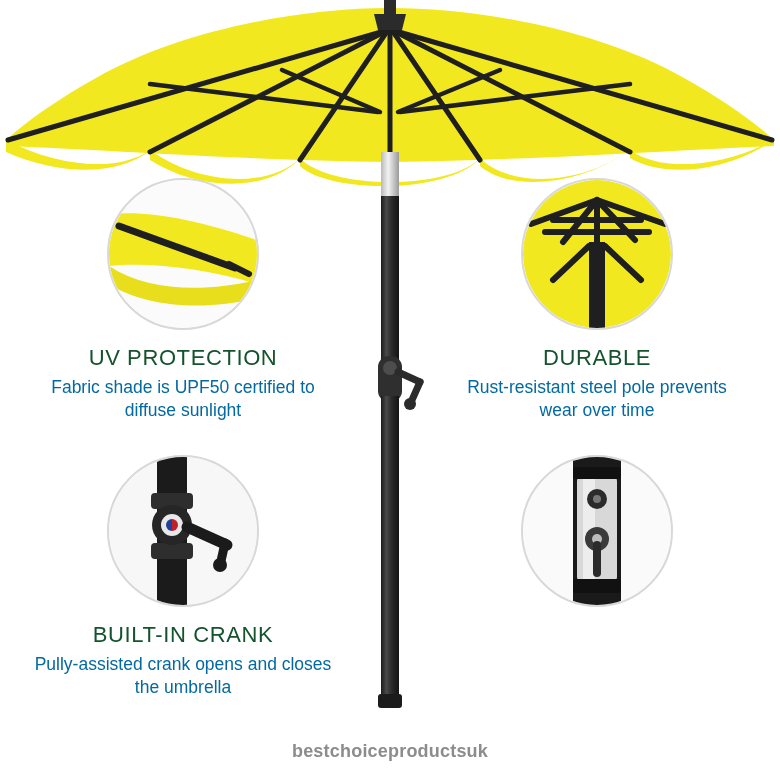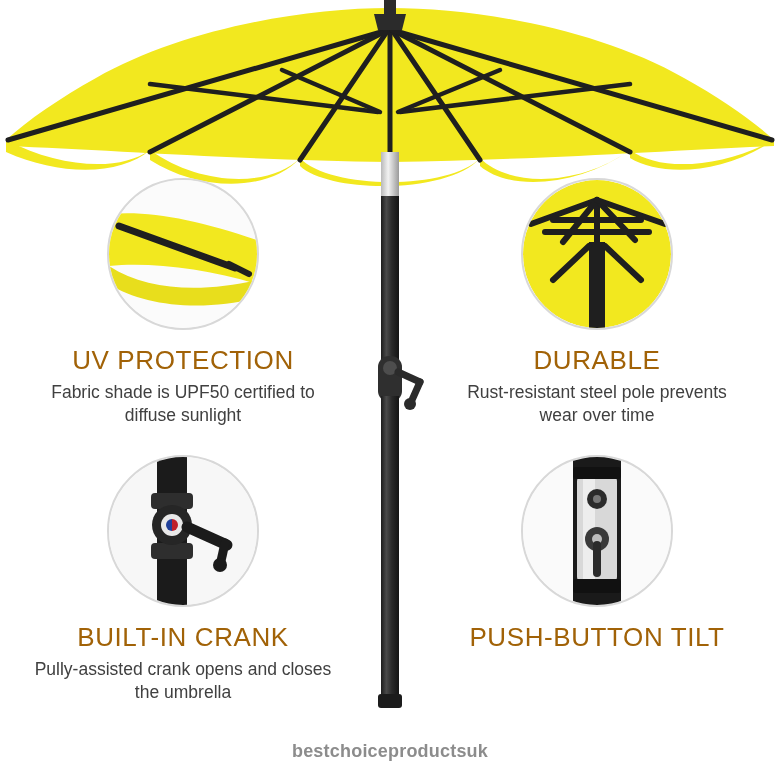--- a/index.html
+++ b/index.html
@@ -54,33 +54,33 @@
     border-radius: 50%;
     border: 2px solid #d8d8d8;
     background: #fafafa;
     overflow: hidden;
     position: relative;
   }
   .bubble svg { display: block; }
 
   .feature-title {
     margin: 16px 0 0 0;
-    font-size: 26px;
+    font-size: 22px;
     letter-spacing: 0.6px;
-    color: #a16207;
+    color: #14532d;
     font-weight: 400;
     text-transform: uppercase;
     line-height: 1.1;
   }
   .feature-desc {
     margin: 6px auto 0 auto;
     width: 300px;
     font-size: 17.5px;
     line-height: 1.32;
-    color: #404040;
+    color: #0369a1;
     font-weight: 400;
   }
 
   
   .brand {
     position: absolute;
     left: 0;
     right: 0;
     bottom: 18px;
     text-align: center;
@@ -236,18 +236,17 @@
         <rect x="60" y="18" width="12" height="108" fill="#f2f2f2" opacity="0.8"></rect>
         <rect x="50" y="10" width="48" height="12" rx="3" fill="#111111"></rect>
         <rect x="50" y="122" width="48" height="14" rx="3" fill="#111111"></rect>
         <circle cx="74" cy="42" r="10" fill="#2b2b2b"></circle>
         <circle cx="74" cy="42" r="4" fill="#777777"></circle>
         <circle cx="74" cy="82" r="12" fill="#3a3a3a"></circle>
         <circle cx="74" cy="82" r="5" fill="#bdbdbd"></circle>
         <path d="M74 88 L 74 116" stroke="#2b2b2b" stroke-width="8" stroke-linecap="round" fill="none"></path>
       </svg>
     </div>
-    <p class="feature-title">PUSH-BUTTON TILT</p>
   </div>
 
   <div class="brand">bestchoiceproductsuk</div>
 
 </div>
 
 </body></html>

